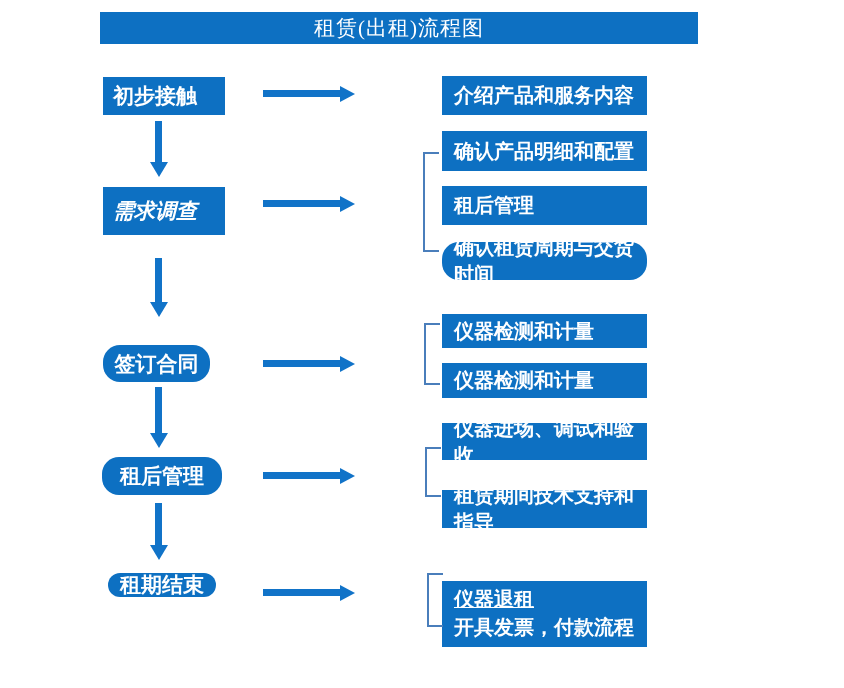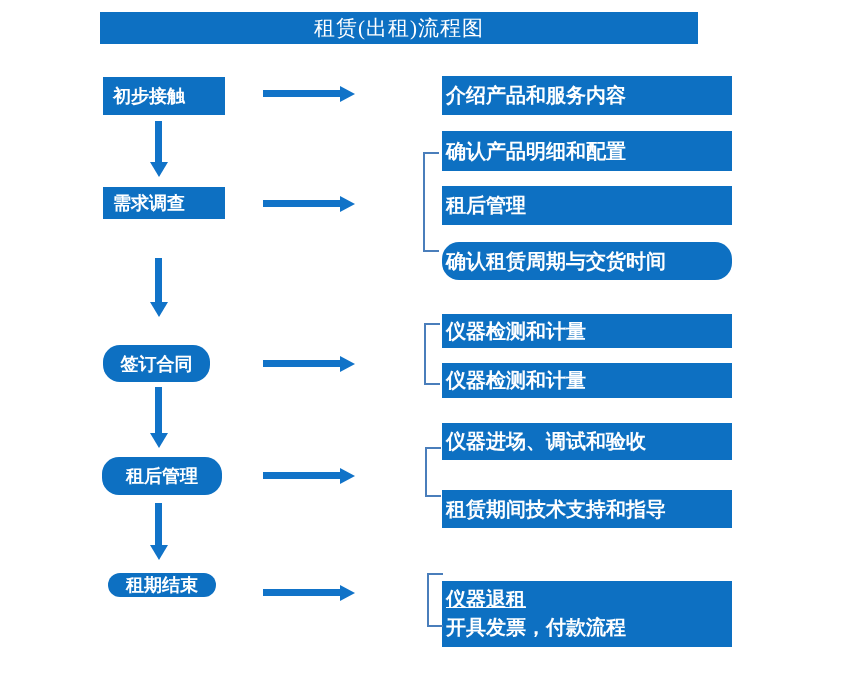--- a/index.html
+++ b/index.html
@@ -10,29 +10,29 @@
     background:var(--background, #ffffff); overflow:hidden;
   }
   .title-bar {
     position:absolute; left:100px; top:12px; width:598px; height:32px;
     background:var(--box-blue, #0d70c2); color:var(--text-white, #fff);
     font-weight:normal; font-size:21px; letter-spacing:1px;
     display:flex; align-items:center; justify-content:center;
   }
   .step {
     position:absolute; background:var(--box-blue, #0d70c2);
-    color:var(--text-white, #fff); font-weight:bold; font-size:18px;
+    color:var(--text-white, #fff); font-weight:bold; font-size:21px;
     display:flex; align-items:center; padding-left:10px;
   }
   .step.centered { justify-content:center; padding-left:0;border-radius:17px; }
   .detail {
-    position:absolute; left:442px; width:290px;
+    position:absolute; left:442px; width:205px;
     background:var(--box-blue, #0d70c2); color:var(--text-white, #fff);
     font-weight:bold; font-size:20px;
-    display:flex; align-items:center; padding-left:4px;
+    display:flex; align-items:center; padding-left:12px;
   }
   .hline { position:absolute; left:263px; width:78px; height:7px; background:var(--arrow-blue, #1173c8); }
   .hhead {
     position:absolute; left:340px; width:0; height:0;
     border-top:8px solid transparent; border-bottom:8px solid transparent;
     border-left:15px solid var(--arrow-blue, #1173c8);
   }
   .vline { position:absolute; left:155px; width:7px; background:var(--arrow-blue, #1173c8); }
   .vhead {
     position:absolute; left:150px; width:0; height:0;
@@ -46,21 +46,21 @@
   }
 </style>
 </head>
 <body>
 
 <div class="canvas">
 
   <div class="title-bar">租赁(出租)流程图</div>
 
   <div class="step" style="left:103px; top:77px;  width:122px; height:38px;">初步接触</div>
-  <div class="step" style="left:103px; top:187px; width:122px; height:32px;">需求调查</div>
+  <div class="step" style="left:103px; top:187px; width:122px; height:48px;font-style:italic;">需求调查</div>
   <div class="step centered" style="left:103px; top:345px; width:107px; height:37px;">签订合同</div>
   <div class="step centered" style="left:102px; top:457px; width:120px; height:38px;">租后管理</div>
   <div class="step centered" style="left:108px; top:573px; width:108px; height:24px;">租期结束</div>
 
   <div class="detail" style="top:76px;  height:39px;">介绍产品和服务内容</div>
   <div class="detail" style="top:131px; height:40px;">确认产品明细和配置</div>
   <div class="detail" style="top:186px; height:39px;">租后管理</div>
   <div class="detail" style="top:242px; height:38px;border-radius:17px;">确认租赁周期与交货时间</div>
   <div class="detail" style="top:314px; height:34px;">仪器检测和计量</div>
   <div class="detail" style="top:363px; height:35px;">仪器检测和计量</div>

